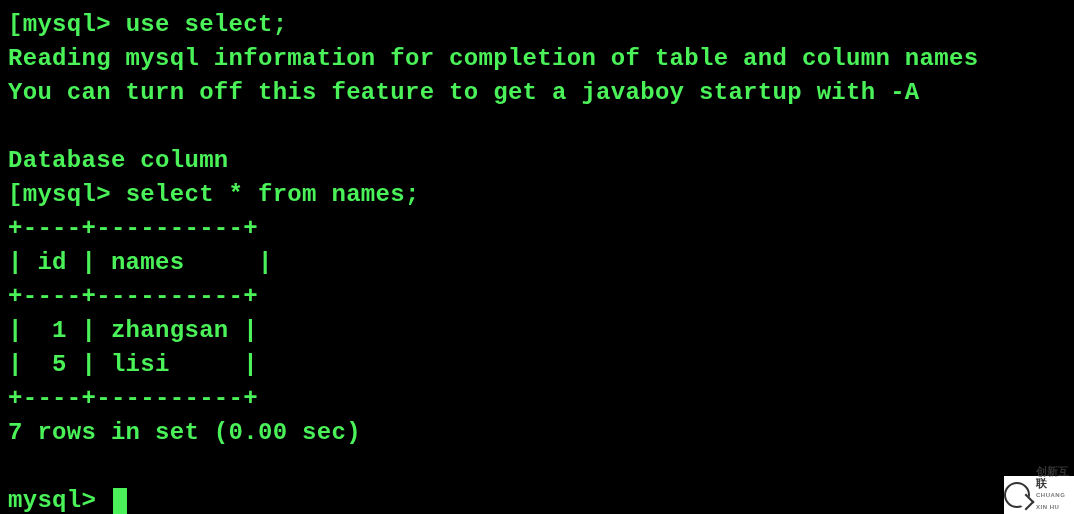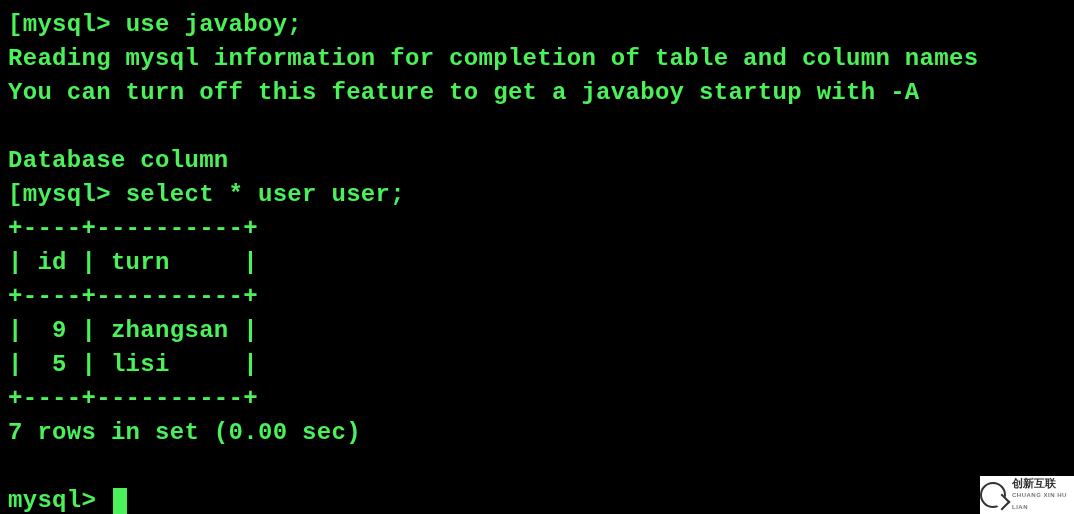--- a/index.html
+++ b/index.html
@@ -25,21 +25,21 @@
     width: 14px;
     height: 26px;
     background: #4af158;
     vertical-align: text-bottom;
     margin-left: 2px;
   }
   .watermark {
     position: absolute;
     right: 0;
     bottom: 0;
-    width: 94px;
+    width: 70px;
     height: 38px;
     background: #ffffff;
     display: flex;
     align-items: center;
     justify-content: center;
     gap: 6px;
     font-family: sans-serif;
   }
   .watermark .logo-circle {
     width: 22px;
@@ -71,30 +71,30 @@
   }
   .watermark .txt .sub {
     font-size: 6px;
     color: #777;
     letter-spacing: 0.5px;
   }
 </style>
 </head>
 <body>
 
-<div class="terminal"><span>[</span><span>mysql&gt;</span> <span>use javaboy;</span>
+<div class="terminal"><span>[</span><span>mysql&gt;</span> <span>use select;</span>
 <span>Reading mysql information for completion of table and column names</span>
 <span>You can turn off this feature to get a javaboy startup with -A</span>
 
 <span>Database column</span>
-<span>[</span><span>mysql&gt;</span> <span>select * user user;</span>
+<span>[</span><span>mysql&gt;</span> <span>select * from names;</span>
 <span>+----+----------+</span>
-<span>| id | turn     |</span>
+<span>| id | names     |</span>
 <span>+----+----------+</span>
-<span>|  9 | zhangsan |</span>
+<span>|  1 | zhangsan |</span>
 <span>|  5 | lisi     |</span>
 <span>+----+----------+</span>
 <span>7 rows in set (0.00 sec)</span>
 
 <span>mysql&gt;</span> <span class="cursor"></span></div>
 
 <div class="watermark">
   <div class="logo-circle"></div>
   <div class="txt">
     <span>创新互联</span>

